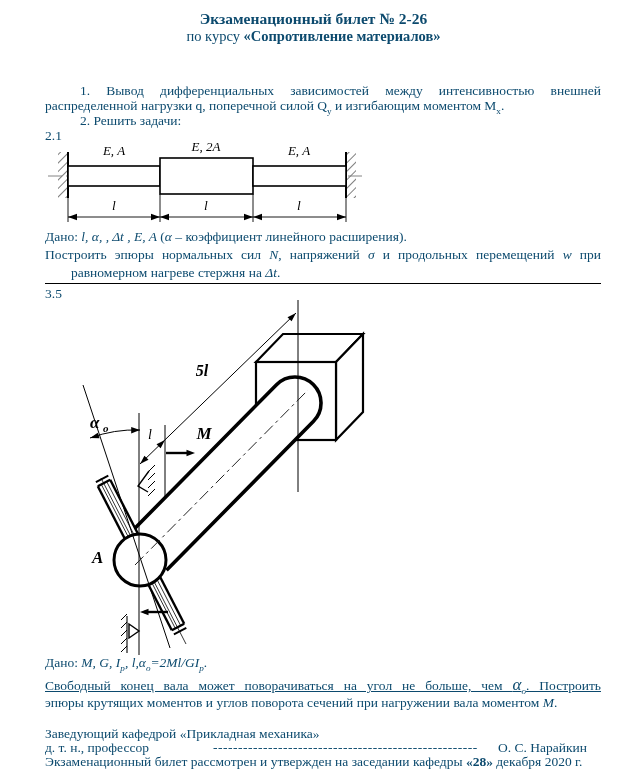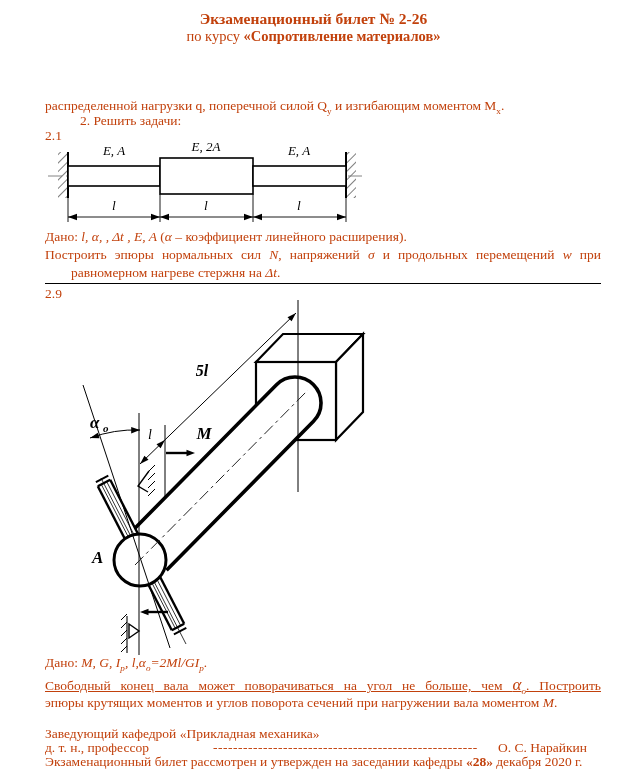--- a/index.html
+++ b/index.html
@@ -1,19 +1,19 @@
 <!DOCTYPE html>
 <html><head>
 <meta charset="utf-8">
 <style>
   * { margin:0; padding:0; box-sizing:border-box; }
   html,body { background:#e8e8e8; }
   .page {
     position:relative; width:627px; height:782px; margin:0 auto;
-    background:#ffffff; color:#c2410c;
+    background:#ffffff; color:#0c4a6e;
     font-family:"Liberation Serif","DejaVu Serif",serif;
     font-size:13.5px; overflow:hidden;
   }
   .abs { position:absolute; }
   .center { left:0; right:0; text-align:center; }
   .bl { left:45px; width:556px; }
   .line { height:16px; line-height:16px; }
   .just { text-align:justify; text-align-last:justify; }
   .indent { padding-left:35px; }
   .it { font-style:italic; }
@@ -27,20 +27,21 @@
   .dash-gap { letter-spacing:0.5px; }
 </style>
 </head>
 <body>
 
 <div class="page">
 
   <div class="abs center title" style="top:10px;">Экзаменационный билет № 2-26</div>
   <div class="abs center subtitle" style="top:28px;"><span>по курсу </span><span class="bd">«Сопротивление материалов»</span></div>
 
+  <div class="abs bl line just indent" style="top:83px;"><span>1. Вывод дифференциальных зависимостей между интенсивностью внешней</span></div>
   <div class="abs bl line" style="top:98px;"><span>распределенной нагрузки q, поперечной силой Q</span><sub>y</sub><span> и изгибающим моментом  M</span><sub>x</sub><span>.</span></div>
   <div class="abs bl line indent" style="top:113px;">2. Решить задачи:</div>
   <div class="abs bl line" style="top:128px;">2.1</div>
 
   <svg class="abs" style="left:40px; top:138px;" width="340" height="94" viewBox="0 0 340 94">
     <defs>
       <pattern id="hatch" width="6" height="6" patternUnits="userSpaceOnUse" patternTransform="rotate(45)">
         <line x1="0" y1="0" x2="0" y2="6" stroke="#000" stroke-width="1"></line>
       </pattern>
     </defs>
@@ -84,21 +85,21 @@
     <text x="74" y="72" font-size="13.5" font-style="italic" text-anchor="middle">l</text>
     <text x="166" y="72" font-size="13.5" font-style="italic" text-anchor="middle">l</text>
     <text x="259" y="72" font-size="13.5" font-style="italic" text-anchor="middle">l</text>
   </svg>
 
   <div class="abs bl line" style="top:229px;"><span>Дано: </span><span class="it">l, α, , Δt , E, A</span><span> (</span><span class="it">α</span><span> – коэффициент линейного расширения).</span></div>
   <div class="abs bl line just" style="top:247px;"><span>Построить эпюры нормальных сил </span><span class="it">N</span><span>, напряжений </span><span class="it">σ</span><span> и продольных перемещений </span><span class="it">w</span><span> при</span></div>
   <div class="abs bl line" style="top:265px;margin-left:26px;"><span>равномерном нагреве стержня на </span><span class="it">Δt</span><span>.</span></div>
 
   <div class="abs bl rule" style="top:283px;"></div>
-  <div class="abs bl line" style="top:286px;">2.9</div>
+  <div class="abs bl line" style="top:286px;">3.5</div>
 
   <svg class="abs" style="left:40px; top:300px;" width="380" height="358" viewBox="0 0 380 358">
 
     <line x1="125" y1="125" x2="125" y2="218" stroke="#000" stroke-width="1"></line>
 
     <g fill="#fff" stroke="#000" stroke-width="2.2">
       <path d="M216,62 L243,34 L323,34 L296,62 Z"></path>
       <path d="M296,62 L323,34 L323,112 L296,140 Z"></path>
       <rect x="216" y="62" width="80" height="78"></rect>
     </g>

